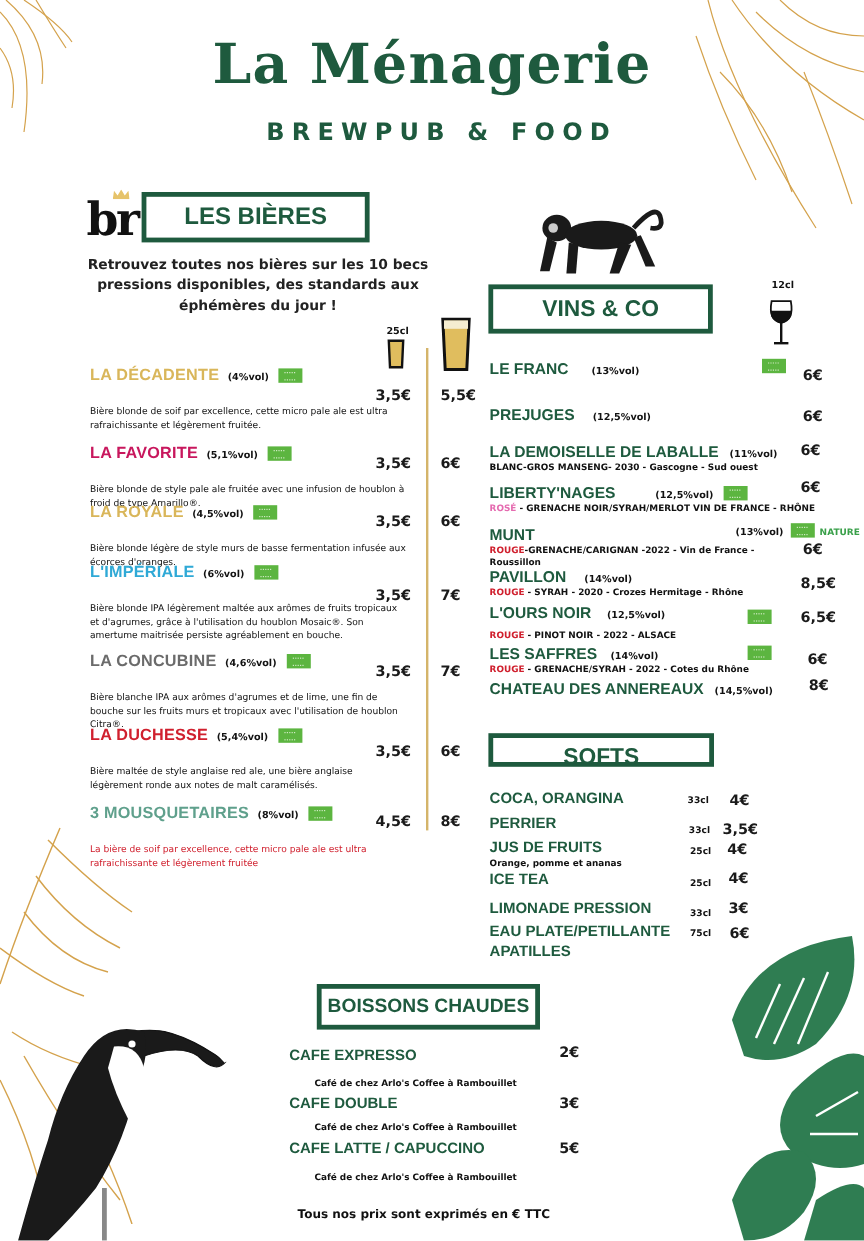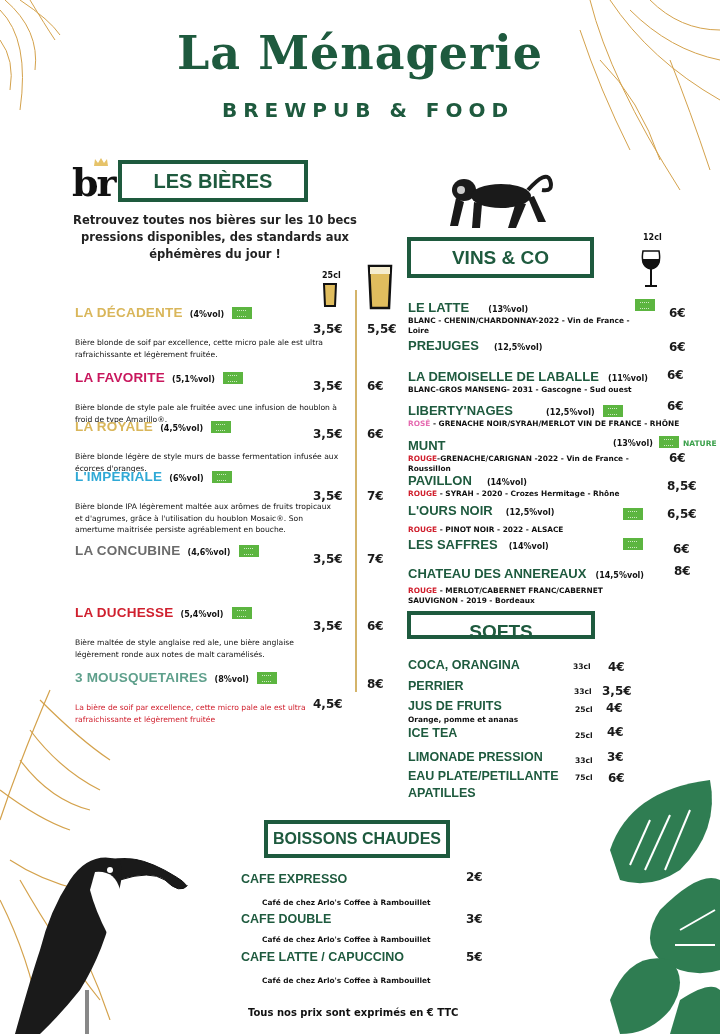--- a/index.html
+++ b/index.html
@@ -147,40 +147,41 @@
   <span class="bio"></span>
   <div class="beer-desc">Bière blonde IPA légèrement maltée aux arômes de fruits tropicaux et d'agrumes, grâce à l'utilisation du houblon Mosaic®. Son amertume maitrisée persiste agréablement en bouche.</div>
 </div>
 <div class="price" style="left:313px;top:489px;">3,5€</div>
 <div class="price" style="left:367px;top:489px;">7€</div>
 
 <div class="beer" style="top:540px;">
   <span class="beer-name" style="color:#6b6b6b">LA CONCUBINE</span>
   <span class="beer-vol">(4,6%vol)</span>
   <span class="bio"></span>
+  <div class="beer-desc">Bière blanche IPA aux arômes d'agrumes et de lime, une fin de bouche sur les fruits murs et tropicaux avec l'utilisation de houblon Citra®.</div>
 </div>
 <div class="price" style="left:313px;top:552px;">3,5€</div>
 <div class="price" style="left:367px;top:552px;">7€</div>
 
 <div class="beer" style="top:602px;">
   <span class="beer-name" style="color:#d0202e">LA DUCHESSE</span>
   <span class="beer-vol">(5,4%vol)</span>
   <span class="bio"></span>
   <div class="beer-desc">Bière maltée de style anglaise red ale, une bière anglaise légèrement ronde aux notes de malt caramélisés.</div>
 </div>
 <div class="price" style="left:313px;top:619px;">3,5€</div>
 <div class="price" style="left:367px;top:619px;">6€</div>
 
 <div class="beer" style="top:667px;width:270px;">
   <span class="beer-name" style="color:#5fa08c">3 MOUSQUETAIRES</span>
   <span class="beer-vol">(8%vol)</span>
   <span class="bio"></span>
   <div class="beer-desc" style="color:#d0202e">La bière de soif par excellence, cette micro pale ale est ultra rafraichissante et légèrement fruitée</div>
 </div>
-<div class="price" style="left:313px;top:677px;margin-top:20px;">4,5€</div>
+<div class="price" style="left:313px;top:677px;">4,5€</div>
 <div class="price" style="left:367px;top:677px;">8€</div>
 
 <svg class="deco" style="left:446px;top:168px" width="112" height="66" viewBox="0 0 112 66">
   <g fill="#1a1a1a">
     <ellipse cx="18" cy="22" rx="12" ry="11"></ellipse>
     <ellipse cx="55" cy="28" rx="30" ry="12"></ellipse>
     <path d="M10 30 L4 58 L12 58 L18 34 Z"></path>
     <path d="M28 34 L26 60 L34 60 L36 36 Z"></path>
     <path d="M70 34 L62 60 L70 60 L80 36 Z"></path>
     <path d="M82 30 L92 54 L100 54 L88 28 Z"></path>
@@ -194,37 +195,36 @@
 </div>
 <div class="glass-label" style="left:643px;top:233px;">12cl</div>
 <svg class="deco" style="left:640px;top:249px" width="22" height="40" viewBox="0 0 22 40">
   <path d="M3 2 Q0 18 11 20 Q22 18 19 2 Z" fill="none" stroke="#111" stroke-width="1.5"></path>
   <path d="M2 10 Q2 19 11 20 Q20 19 20 10 Z" fill="#111"></path>
   <rect x="10" y="20" width="2" height="16" fill="#111"></rect>
   <rect x="5" y="36" width="12" height="2" fill="#111"></rect>
 </svg>
 
 <div class="wine" style="top:297px;">
-  <span class="wine-name">LE LATTE</span>
+  <span class="wine-name">LE FRANC</span>
   <span class="wine-vol" style="margin-left:14px;">(13%vol)</span>
   <span class="bio" style="position:absolute;left:224px;top:2px;"></span>
-  <div class="wine-desc" style="width:225px;">BLANC - CHENIN/CHARDONNAY-2022 - Vin de France - Loire</div>
 </div>
 <div class="price" style="left:669px;top:306px;">6€</div>
 
 <div class="wine" style="top:335px;">
   <span class="wine-name">PREJUGES</span>
   <span class="wine-vol" style="margin-left:10px;">(12,5%vol)</span>
 </div>
 <div class="price" style="left:669px;top:340px;">6€</div>
 
 <div class="wine" style="top:366px;">
   <span class="wine-name">LA DEMOISELLE DE LABALLE</span>
   <span class="wine-vol" style="margin-left:4px;">(11%vol)</span>
-  <div class="wine-desc">BLANC-GROS MANSENG- 2031 - Gascogne - Sud ouest</div>
+  <div class="wine-desc">BLANC-GROS MANSENG- 2030 - Gascogne - Sud ouest</div>
 </div>
 <div class="price" style="left:667px;top:368px;">6€</div>
 
 <div class="wine" style="top:400px;">
   <span class="wine-name">LIBERTY'NAGES</span>
   <span class="wine-vol" style="margin-left:28px;">(12,5%vol)</span>
   <span class="bio"></span>
   <div class="wine-desc" style="width:285px;"><span class="rose">ROSÉ</span><span> - GRENACHE NOIR/SYRAH/MERLOT  VIN DE FRANCE - RHÔNE</span></div>
 </div>
 <div class="price" style="left:667px;top:399px;">6€</div>
@@ -250,27 +250,27 @@
   <span class="wine-vol" style="margin-left:8px;">(12,5%vol)</span>
   <span class="bio" style="position:absolute;left:212px;top:8px;"></span>
   <div class="wine-desc" style="margin-top:6px;"><span class="rouge">ROUGE</span><span> - PINOT NOIR - 2022  - ALSACE</span></div>
 </div>
 <div class="price" style="left:667px;top:507px;">6,5€</div>
 
 <div class="wine" style="top:534px;">
   <span class="wine-name">LES SAFFRES</span>
   <span class="wine-vol" style="margin-left:6px;">(14%vol)</span>
   <span class="bio" style="position:absolute;left:212px;top:4px;"></span>
+  <div class="wine-desc"><span class="rouge">ROUGE</span><span> - GRENACHE/SYRAH - 2022  - Cotes du Rhône</span></div>
 </div>
 <div class="price" style="left:673px;top:542px;">6€</div>
 
 <div class="wine" style="top:563px;">
   <span class="wine-name">CHATEAU DES ANNEREAUX</span>
   <span class="wine-vol" style="margin-left:4px;">(14,5%vol)</span>
-  <div class="wine-desc" style="width:230px;margin-top:4px;"><span class="rouge">ROUGE</span><span> - MERLOT/CABERNET FRANC/CABERNET SAUVIGNON - 2019  - Bordeaux</span></div>
 </div>
 <div class="price" style="left:674px;top:564px;">8€</div>
 
 <div class="section-box" style="left:407px;top:611px;width:188px;height:28px;">
   <span style="font-size:19px;line-height:33px;">SOFTS</span>
 </div>
 
 <div class="soft" style="top:658px;">COCA, ORANGINA</div>
 <div class="cl" style="left:573px;top:662px;">33cl</div>
 <div class="price" style="left:608px;top:660px;">4€</div>

